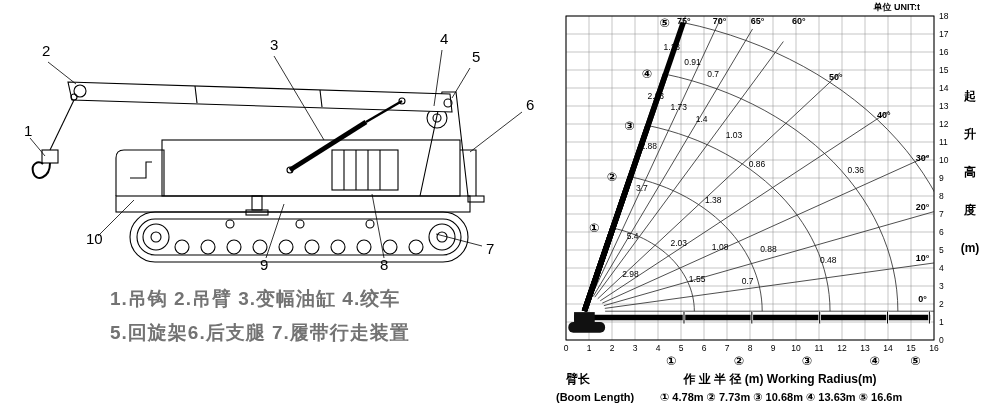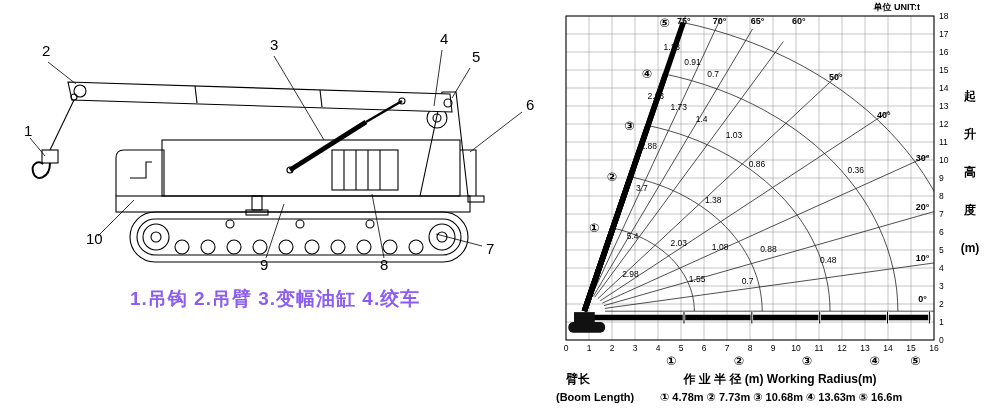--- a/index.html
+++ b/index.html
@@ -1,19 +1,19 @@
 <!DOCTYPE html>
 <html><head>
 <meta charset="utf-8">
 <style>
   html,body{margin:0;padding:0;background:#fff;font-family:"Liberation Sans","DejaVu Sans",sans-serif;}
   #app{position:relative;width:1000px;height:416px;background:#fff;overflow:hidden;}
   .left-panel{position:absolute;left:0;top:0;width:548px;height:416px;}
   .right-panel{position:absolute;left:548px;top:0;width:452px;height:416px;}
-  .legend{position:absolute;left:110px;top:282px;font-size:19px;font-weight:600;color:#8b5cf6;line-height:34px;letter-spacing:1px;white-space:nowrap;margin-left:20px;}
+  .legend{position:absolute;left:110px;top:282px;font-size:19px;font-weight:600;color:#737373;line-height:34px;letter-spacing:1px;white-space:nowrap;}
   .legend p{margin:0;}
   svg text{font-family:"Liberation Sans","DejaVu Sans",sans-serif;fill:#000;stroke:none;}
   .callout{font-size:15px;}
 </style>
 </head>
 <body>
 
 <div id="app">
 
   <div class="left-panel">
@@ -112,20 +112,21 @@
         <text class="callout" x="526" y="110">6</text>
         <text class="callout" x="486" y="254">7</text>
         <text class="callout" x="380" y="270">8</text>
         <text class="callout" x="260" y="270">9</text>
         <text class="callout" x="86" y="244">10</text>
       </g>
     </svg>
 
     <div class="legend">
       <p>1.吊钩 2.吊臂 3.变幅油缸 4.绞车</p>
+      <p>5.回旋架6.后支腿 7.履带行走装置</p>
     </div>
   </div>
 
   <div class="right-panel">
     <svg id="chart-svg" width="452" height="416" viewBox="0 0 452 416">
         <defs>
           <clipPath id="pc">
             <rect x="18" y="16" width="368" height="324"></rect>
           </clipPath>
         </defs>

